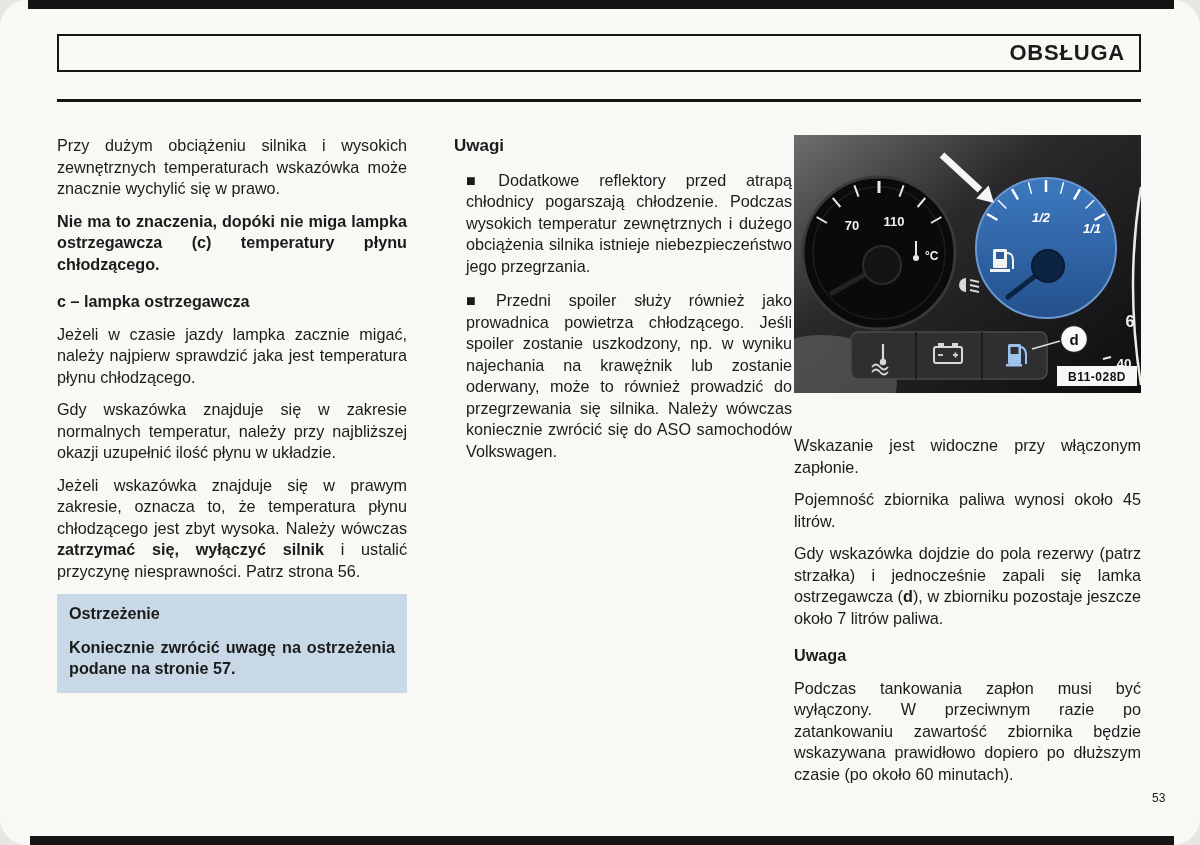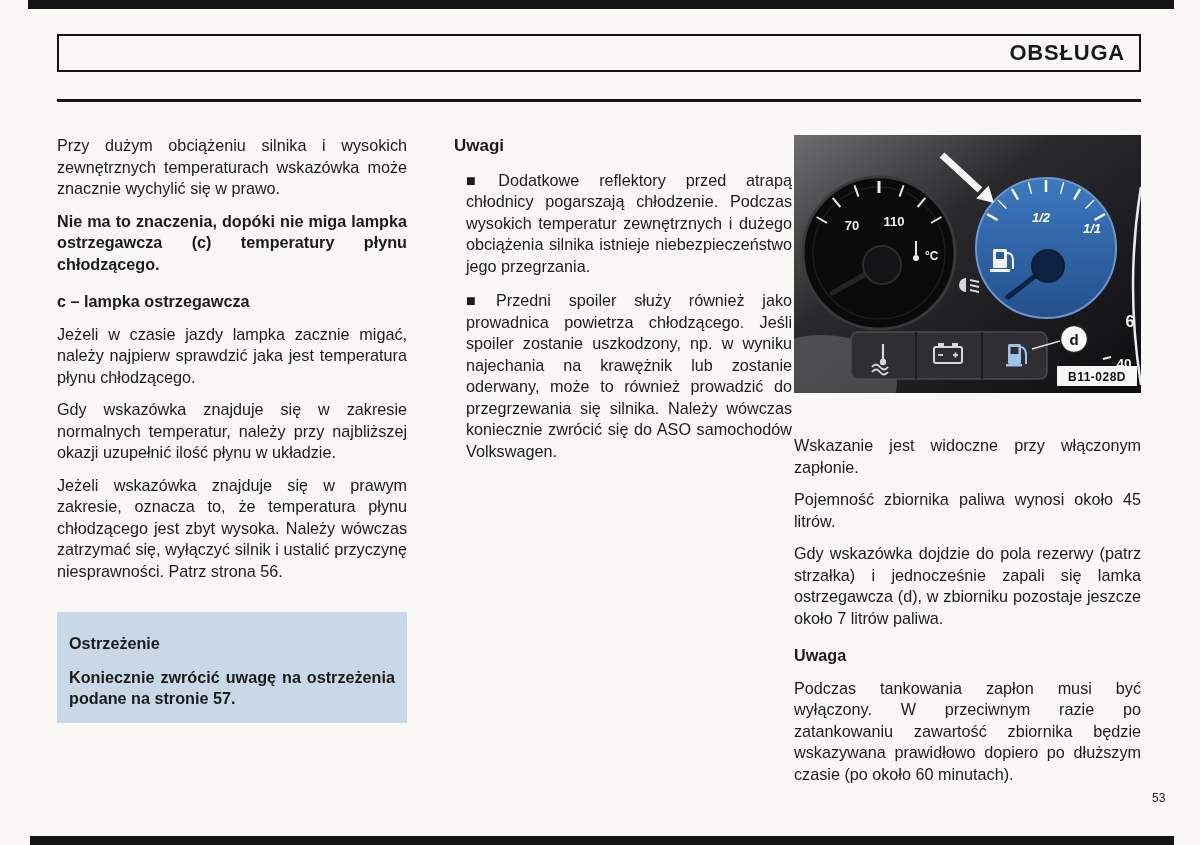--- a/index.html
+++ b/index.html
@@ -1,44 +1,44 @@
 <!DOCTYPE html>
 <html><head>
 <meta charset="utf-8">
 <style>
   html,body{margin:0;padding:0;background:#e8e6e1;}
   .page{
     position:relative;width:1200px;height:845px;background:#f9f8f4;
-    font-family:"Liberation Sans",sans-serif;color:#1b1b1b;overflow:hidden;
+    font-family:"Liberation Sans",sans-serif;color:#1b1b1b;overflow:hidden;border-radius:27px;
   }
   .bar-top{position:absolute;left:28px;right:26px;top:0;height:9px;background:#141414;}
   .bar-bottom{position:absolute;left:30px;right:26px;top:836px;height:9px;background:#141414;}
   .header-box{
     position:absolute;left:57px;right:59px;top:34px;height:38px;
     border:2px solid #141414;display:flex;align-items:center;justify-content:flex-end;
     box-sizing:border-box;padding-right:14px;
   }
   .header-box span{font-weight:700;font-size:22px;letter-spacing:0.8px;}
   .rule{position:absolute;left:57px;right:59px;top:99px;height:3px;background:#141414;}
 
   .col{position:absolute;top:135px;font-size:16.2px;line-height:21.5px;text-align:justify;}
   .col1{left:57px;width:350px;}
   .col2{left:454px;width:350px;}
   .col3{left:794px;width:347px;}
 
   p.para{margin:0 0 11px;}
   p.para.bold{font-weight:700;}
   p.para.subhead{font-weight:700;margin:16px 0 11px;text-align:left;}
-  .b{font-weight:400;margin-top:20px;}
+  .b{font-weight:700;margin-top:20px;}
 
   .col-heading{font-weight:700;font-size:17px;margin:0 0 13px;text-align:left;}
   .bullet-item{font-weight:400;margin:0 12px 13px;}
   .bullet-marker{margin-right:7px;}
 
-  .warning-box{background:#c8d8e7;margin-top:30px;padding:21px 12px 13px;}
+  .warning-box{background:#c8d8e7;margin-top:12px;padding:9px 12px 13px;}
   .warning-title{font-weight:700;margin:0 0 12px;text-align:left;}
   .warning-body{font-weight:700;margin:0;}
 
   .figure{position:relative;width:347px;height:258px;margin:0 0 42px;}
   .figure svg{display:block;width:100%;height:100%;}
   .svg-txt{font-family:"Liberation Sans",sans-serif;}
 
   .fuel-heading-row{display:flex;justify-content:space-between;align-items:center;margin:0 0 14px;}
   .fuel-heading{color:#2f66ad;font-weight:700;font-size:18.5px;letter-spacing:0.2px;}
   .fuel-pump-glyph svg{display:block;}

